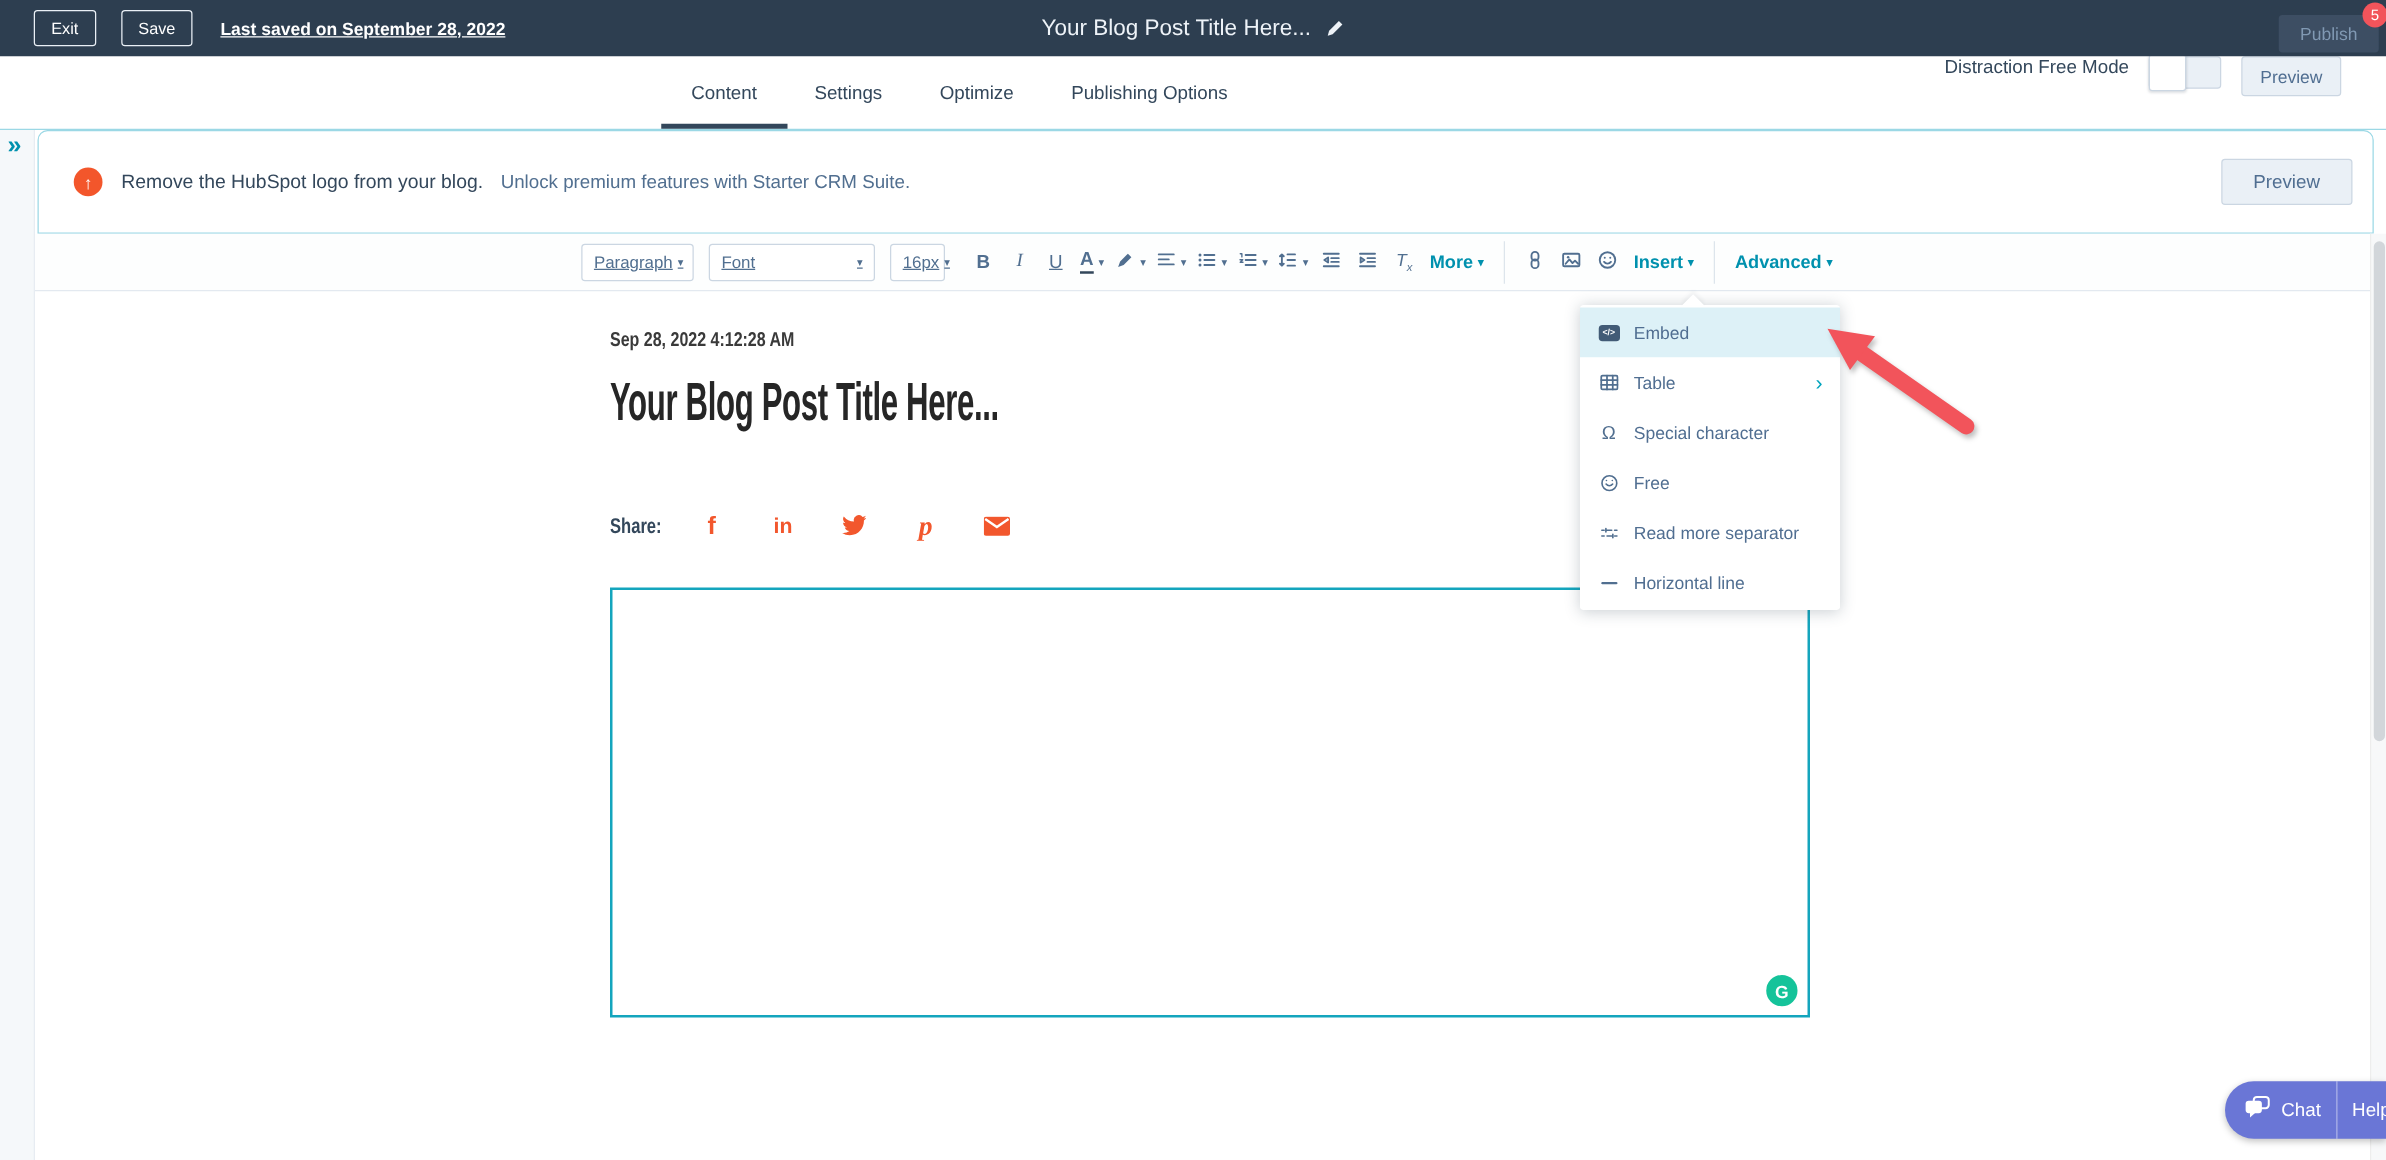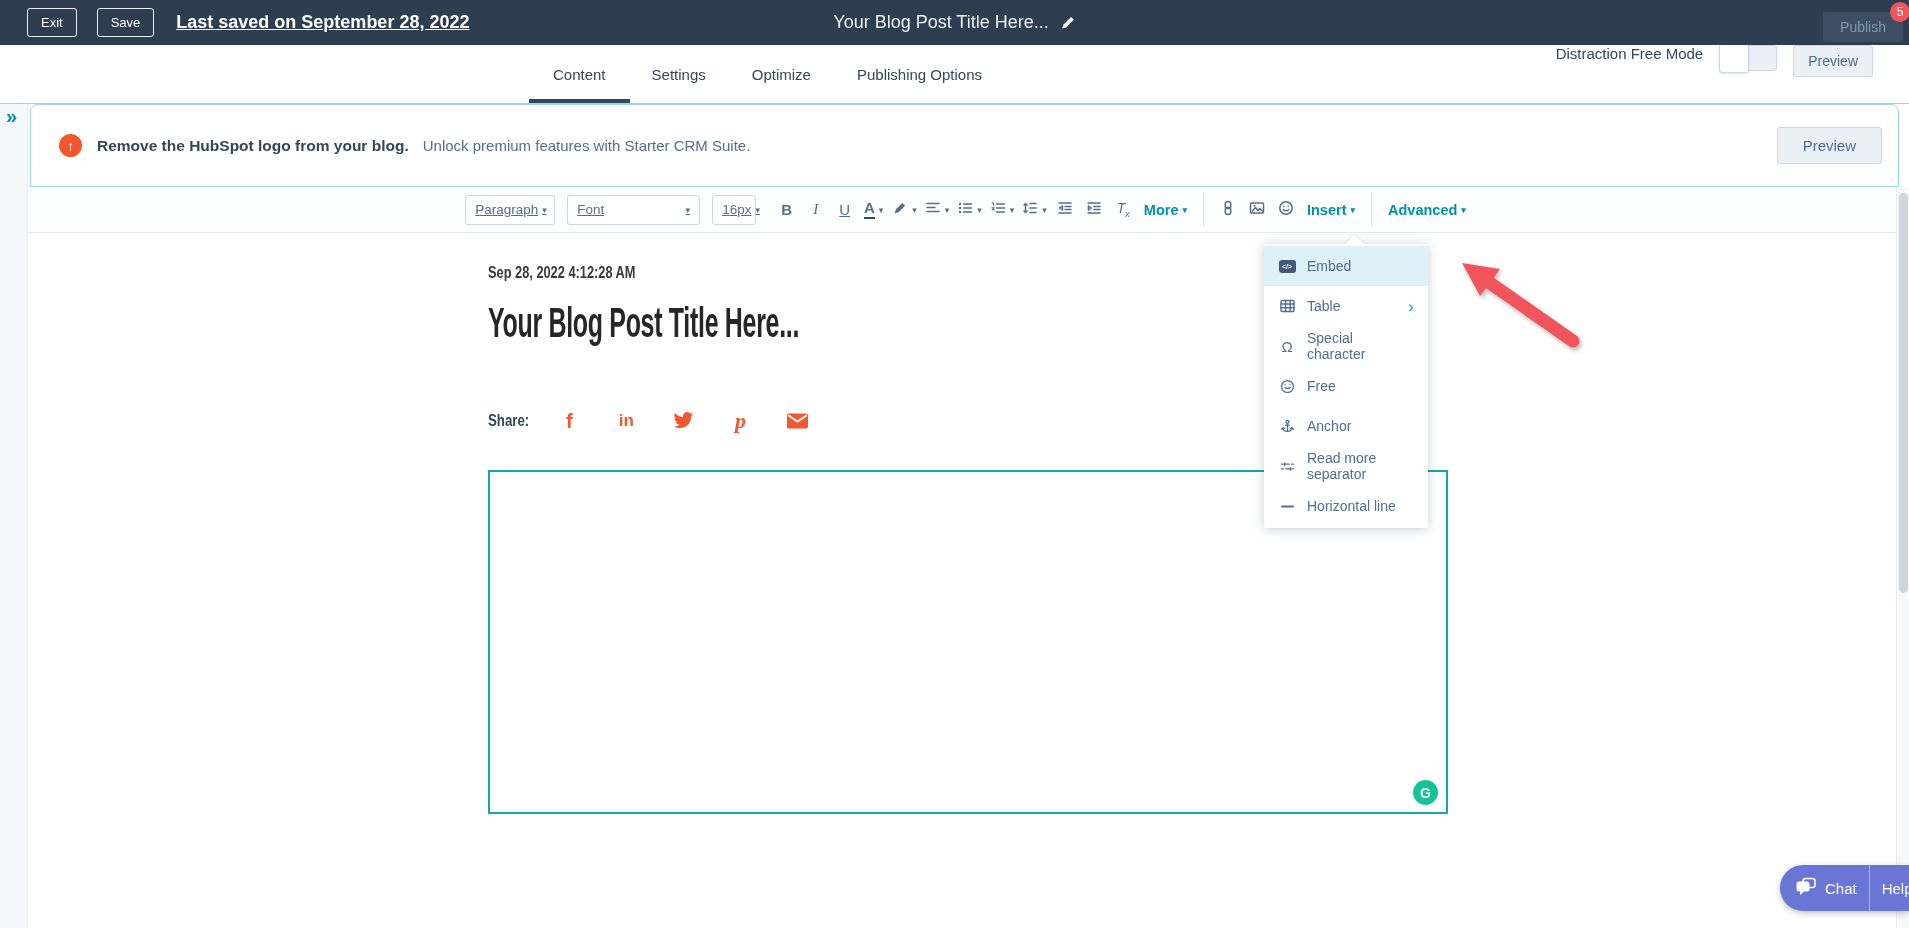--- a/index.html
+++ b/index.html
@@ -6,21 +6,21 @@
     font-family:"Liberation Sans",sans-serif;background:#fff;position:relative;}
   *{box-sizing:border-box;}
   button{font-family:"Liberation Sans",sans-serif;cursor:pointer;}
 
   
   .topbar{position:absolute;left:0;top:0;width:1909px;height:45px;background:#2d3e50;
     display:flex;align-items:center;z-index:30;}
   .tb-darkbtn{background:transparent;border:1px solid #eaf0f6;border-radius:3px;color:#fff;
     font-size:13px;padding:6px 13px;margin-left:20px;}
   .tb-darkbtn.first{margin-left:27px;}
-  .lastsaved{color:#fff;font-size:18px;font-weight:bold;text-decoration:underline;margin-left:22px;cursor:pointer;}
+  .lastsaved{color:#fff;font-size:14px;font-weight:bold;text-decoration:underline;margin-left:22px;cursor:pointer;}
   .doc-title{position:absolute;left:50%;transform:translateX(-50%);color:#eef3f8;font-size:18px;
     display:flex;align-items:center;gap:12px;white-space:nowrap;}
   .pencil{display:inline-flex;cursor:pointer;}
   .publish-wrap{position:absolute;right:6px;top:12px;}
   .publish-btn{background:#3d4e63;border:none;border-radius:3px;color:#8199b3;font-size:14px;
     padding:7px 17px;}
   .publish-badge{position:absolute;right:-7px;top:-10px;width:20px;height:20px;border-radius:50%;
     background:#f2545b;color:#fff;font-size:12px;display:flex;align-items:center;justify-content:center;}
 
   
@@ -41,21 +41,21 @@
   
   .leftstrip{position:absolute;left:0;top:104px;bottom:0;width:28px;background:#f5f8fa;
     border-right:1px solid #e7ecf2;z-index:5;}
   .expander{position:absolute;left:6px;top:2px;color:#0091ae;font-size:20px;font-weight:bold;cursor:pointer;line-height:1;}
 
   
   .banner{position:absolute;left:30px;top:104px;width:1869px;height:83px;background:#fff;
     border:1px solid #9bd8e5;border-radius:8px 8px 0 0;display:flex;align-items:center;z-index:6;}
   .banner-ico{width:23px;height:23px;border-radius:50%;background:#f3562b;color:#fff;display:flex;
     align-items:center;justify-content:center;font-size:14px;font-weight:bold;margin-left:28px;flex:none;}
-  .banner-bold{font-size:15.5px;font-weight:bold;color:#33475b;margin-left:15px;}
+  .banner-bold{font-size:15.5px;font-weight:normal;color:#33475b;margin-left:15px;}
   .banner-text{font-size:15px;color:#516f90;margin-left:14px;}
   .banner .light-btn{margin-left:auto;margin-right:16px;padding:9px 25px;font-size:15px;}
 
   
   .toolbar{position:absolute;left:28px;top:187px;width:1881px;height:46px;background:#fdfefe;
     border-bottom:1px solid #e3e9f0;display:flex;align-items:center;justify-content:center;z-index:6;}
   .selectbox{height:30px;border:1px solid #cbd6e2;border-radius:3px;background:#fff;color:#516f90;
     font-size:13.5px;display:flex;align-items:center;justify-content:space-between;padding:0 9px;margin-right:12px;cursor:pointer;text-decoration:underline;}
   .sel-paragraph{width:90px;}
   .sel-font{width:133px;}
@@ -68,21 +68,21 @@
   .tb-italic{font-style:italic;font-size:15px;font-family:"Liberation Serif",serif;}
   .tb-under{text-decoration:underline;font-size:15px;}
   .tb-A{font-size:15px;font-weight:bold;border-bottom:2px solid #33475b;line-height:1.1;}
   .tb-text{color:#0091ae;font-size:14.5px;font-weight:bold;background:none;border:none;
     display:flex;align-items:center;padding:0 6px;}
   .tb-text .caret{color:#0091ae;}
   .tdivider{width:1px;height:34px;background:#dde5ec;margin:0 10px;}
   .subx{font-size:9px;vertical-align:sub;}
 
   
-  .insert-menu{position:absolute;left:1264px;top:244px;width:164px;background:#fff;border-radius:3px;
+  .insert-menu{position:absolute;left:1264px;top:244px;width:208px;background:#fff;border-radius:3px;
     box-shadow:0 1px 12px rgba(45,62,80,.25);padding:2px 0;z-index:20;}
   .menu-caret{position:absolute;left:84px;top:-6px;width:13px;height:13px;background:#fff;transform:rotate(45deg);
     box-shadow:-2px -2px 3px rgba(45,62,80,.06);}
   .menu-item{height:40px;display:flex;align-items:center;padding:0 14px;font-size:14px;color:#506e91;
     cursor:pointer;position:relative;background:#fff;}
   .menu-item.highlighted{background:#ddf1f7;}
   .mi-icon{width:18px;display:flex;justify-content:center;margin-right:11px;flex:none;color:#516f90;}
   .mi-icon svg{stroke:#516f90;fill:none;stroke-width:1.4;stroke-linecap:round;stroke-linejoin:round;}
   .mi-chevron{margin-left:auto;color:#00a4bd;font-size:17px;line-height:1;}
   .embed-badge{width:17px;height:13px;background:#425b76;border-radius:3px;color:#fff;font-size:7px;
@@ -348,29 +348,20 @@
   <div class="menu-item">
     <span class="mi-icon">
         <svg width="15" height="15" viewBox="0 0 16 16">
           <circle cx="8" cy="8" r="6.3"></circle>
           <path d="M5.2 8.8c1.5 1.9 4.1 1.9 5.6 0M5.5 5.8h.01M10.5 5.8h.01"></path>
         </svg>
       </span>
     <span>Free</span>
   </div>
 
-  <div class="menu-item">
-    <span class="mi-icon">
-        <svg width="15" height="15" viewBox="0 0 16 16">
-          <circle cx="8" cy="3" r="1.6"></circle>
-          <path d="M8 4.6V13M3 9.5c.4 2.6 2.2 3.7 5 3.7s4.6-1.1 5-3.7M3 9.5l-1.3 1.2M3 9.5l1.8.4M13 9.5l1.3 1.2M13 9.5l-1.8.4M6 6.5h4"></path>
-        </svg>
-      </span>
-    <span>Anchor</span>
-  </div>
 
   <div class="menu-item">
     <span class="mi-icon">
         <svg width="15" height="13" viewBox="0 0 16 14">
           <path d="M1.5 4.5h2m2.5 0h4m2.5 0h2M1.5 9.5h2m2.5 0h4m2.5 0h2M5 3v3M11 8v3"></path>
         </svg>
       </span>
     <span>Read more separator</span>
   </div>
 

